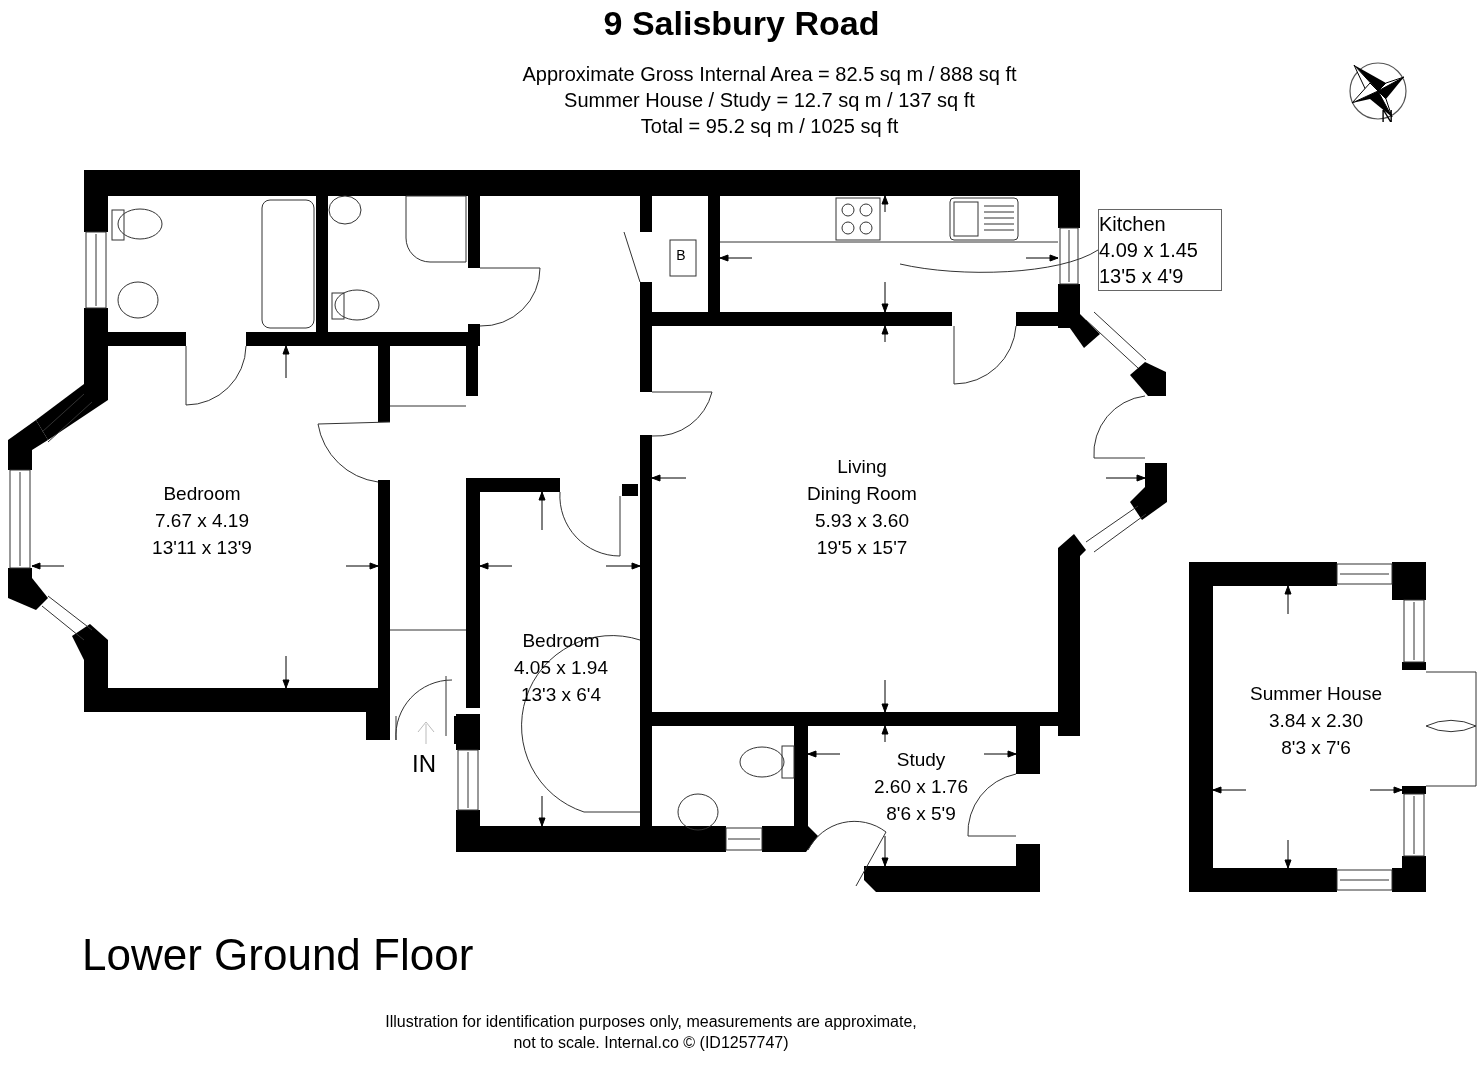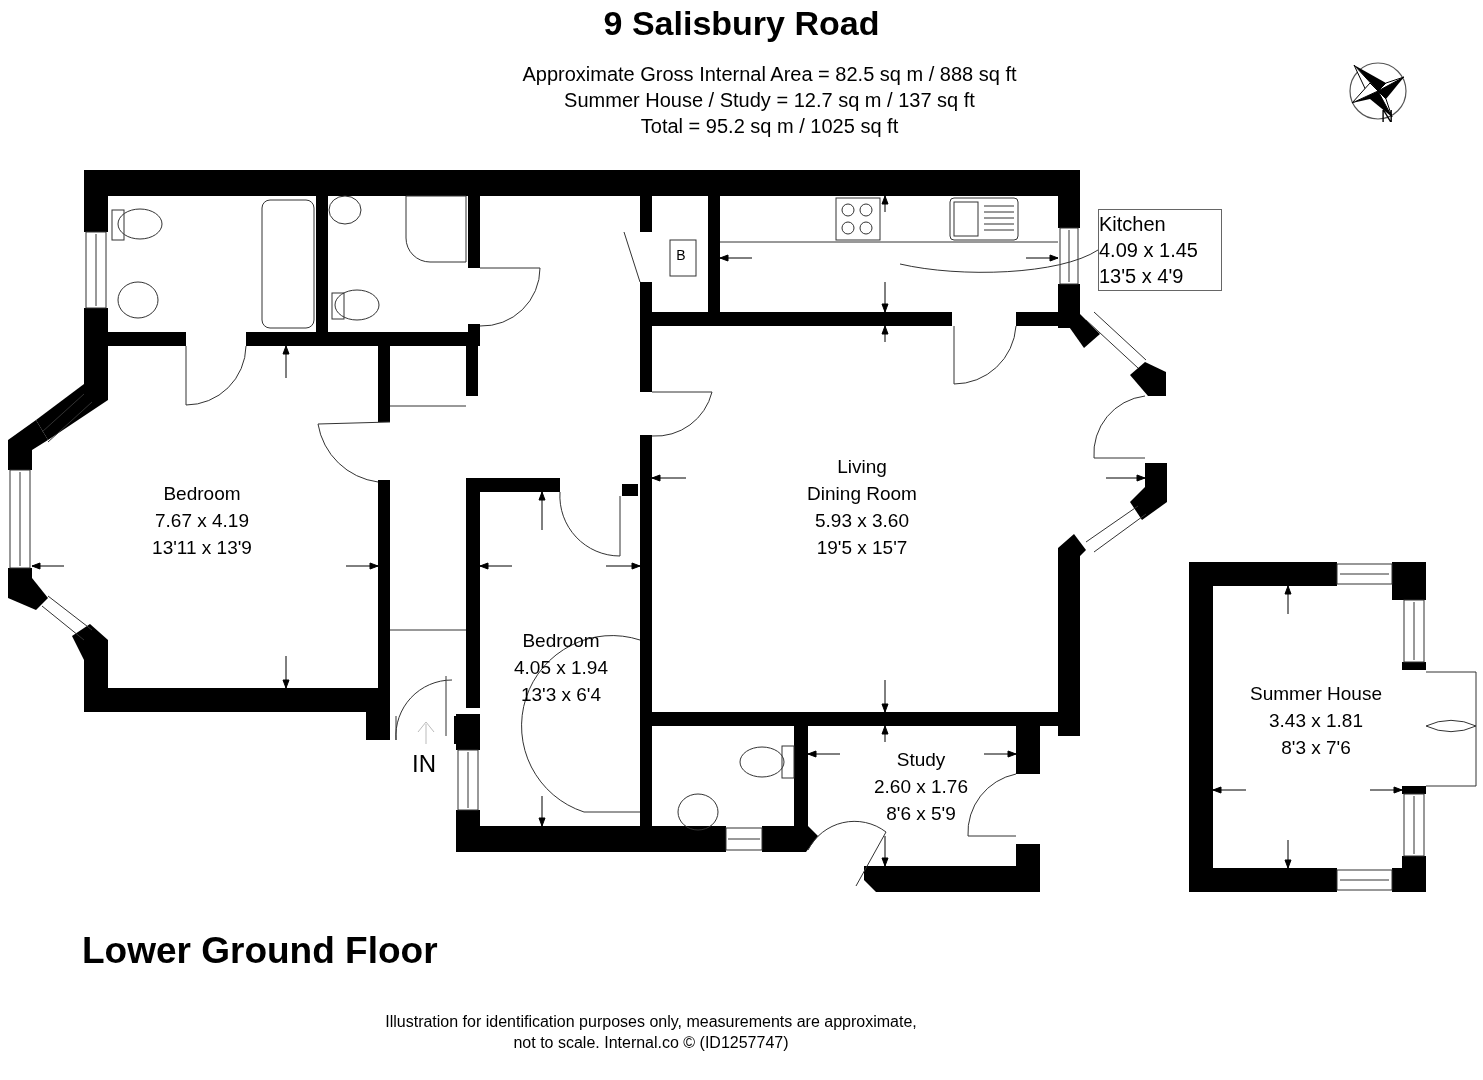--- a/index.html
+++ b/index.html
@@ -4,21 +4,21 @@
 <style>
   html, body { margin: 0; padding: 0; background: #ffffff; }
   body { width: 1483px; height: 1080px; position: relative; overflow: hidden; font-family: "Liberation Sans", sans-serif; color: #000; }
   .title { position: absolute; left: 0; width: 1483px; top: 4px; text-align: center; font-size: 34px; font-weight: bold; }
   .subtitle { position: absolute; left: 0; width: 1483px; text-align: center; font-size: 20px; line-height: 26px; padding-left: 28px; }
   .compass { position: absolute; left: 1346px; top: 46px; width: 64px; height: 90px; }
   .compass-n { position: absolute; left: 1381px; top: 107px; font-size: 17px; }
   svg.plan { position: absolute; left: 0; top: 0; }
   .room-label { position: absolute; text-align: center; font-size: 19px; line-height: 27px; white-space: nowrap; transform: translateX(-50%); }
   .kitchen-box { position: absolute; left: 1098px; top: 209px; width: 124px; height: 82px; border: 1px solid #666; background: #fff; text-align: left; font-size: 20px; line-height: 26px; padding-top: 1px; box-sizing: border-box; }
-  .floor-name { position: absolute; left: 82px; top: 930px; font-size: 37px; font-weight: bold; }
+  .floor-name { position: absolute; left: 82px; top: 930px; font-size: 44px; font-weight: normal; }
   .in-label { position: absolute; left: 412px; top: 750px; font-size: 24px; }
   .note { position: absolute; left: 1170px; top: 912px; width: 290px; text-align: center; font-size: 21px; line-height: 27px; }
   .footer { position: absolute; left: 0; width: 1302px; top: 1011px; text-align: center; font-size: 16px; line-height: 21px; }
 </style>
 </head>
 <body>
 
 <div class="title">9 Salisbury Road</div>
 <div class="subtitle" style="top:61px">Approximate Gross Internal Area = 82.5 sq m / 888 sq ft</div>
 <div class="subtitle" style="top:87px">Summer House / Study = 12.7 sq m / 137 sq ft</div>
@@ -274,21 +274,21 @@
 </div>
 
 <div class="room-label" style="left:921px;top:746px">
   <div>Study</div>
   <div>2.60 x 1.76</div>
   <div>8'6 x 5'9</div>
 </div>
 
 <div class="room-label" style="left:1316px;top:680px">
   <div>Summer House</div>
-  <div>3.43 x 1.81</div>
+  <div>3.84 x 2.30</div>
   <div>8'3 x 7'6</div>
 </div>
 
 <div class="in-label">IN</div>
 
 <div class="floor-name">Lower Ground Floor</div>
 
 <div class="note">
 </div>
 

